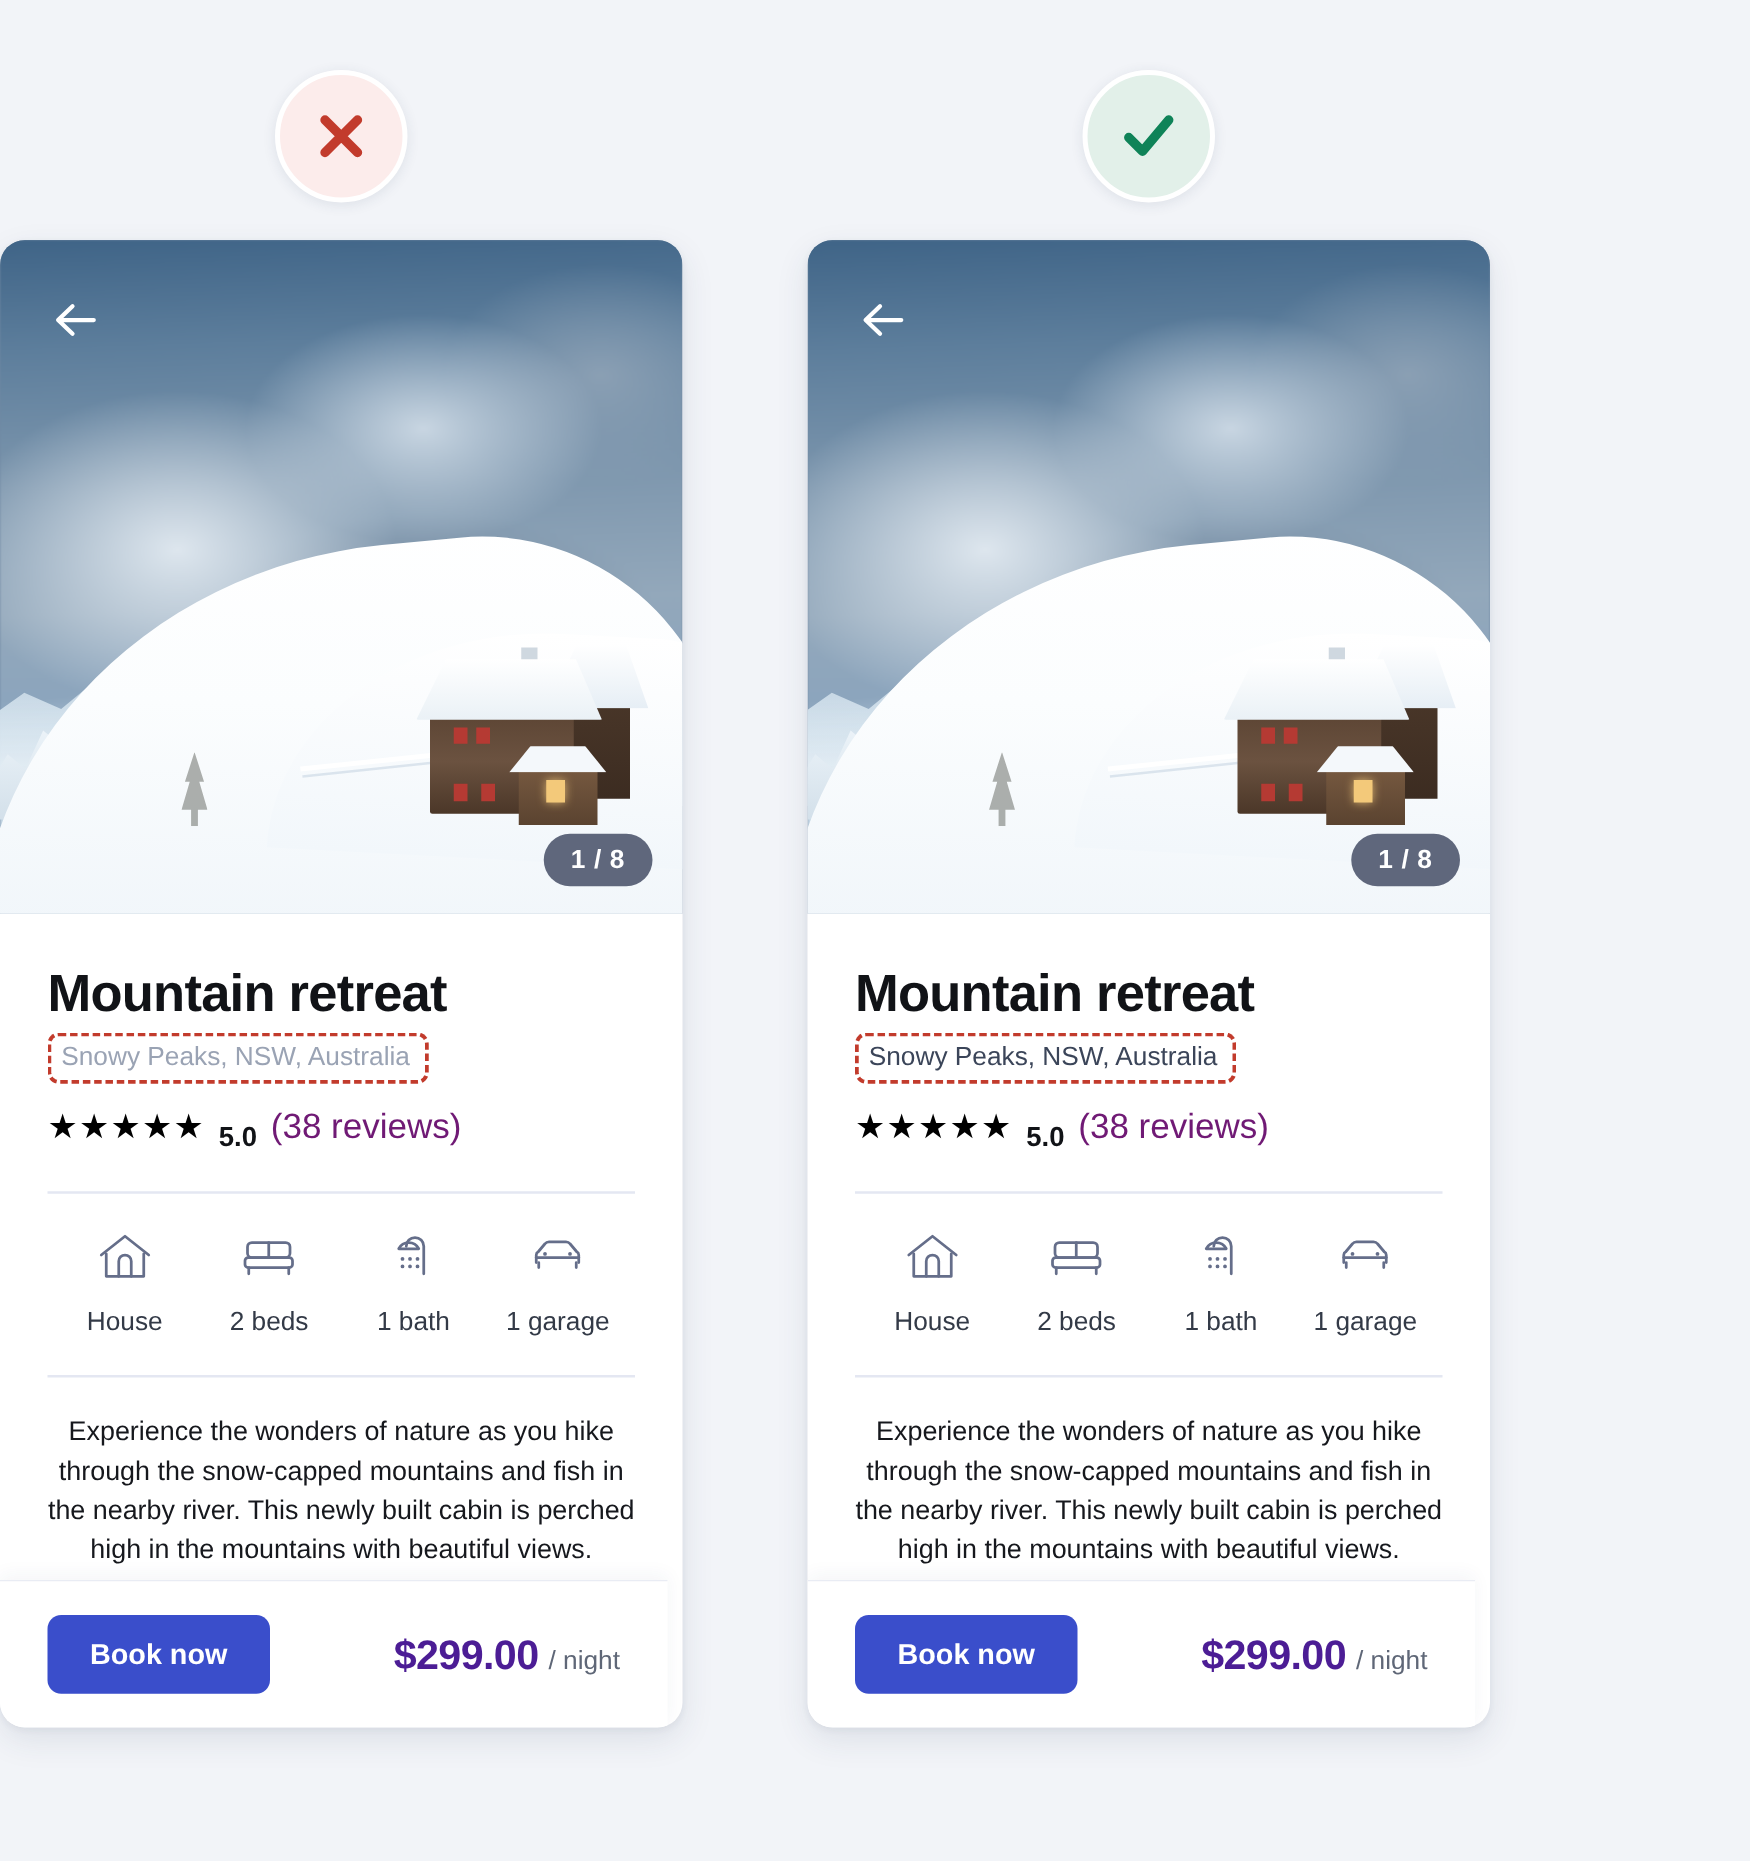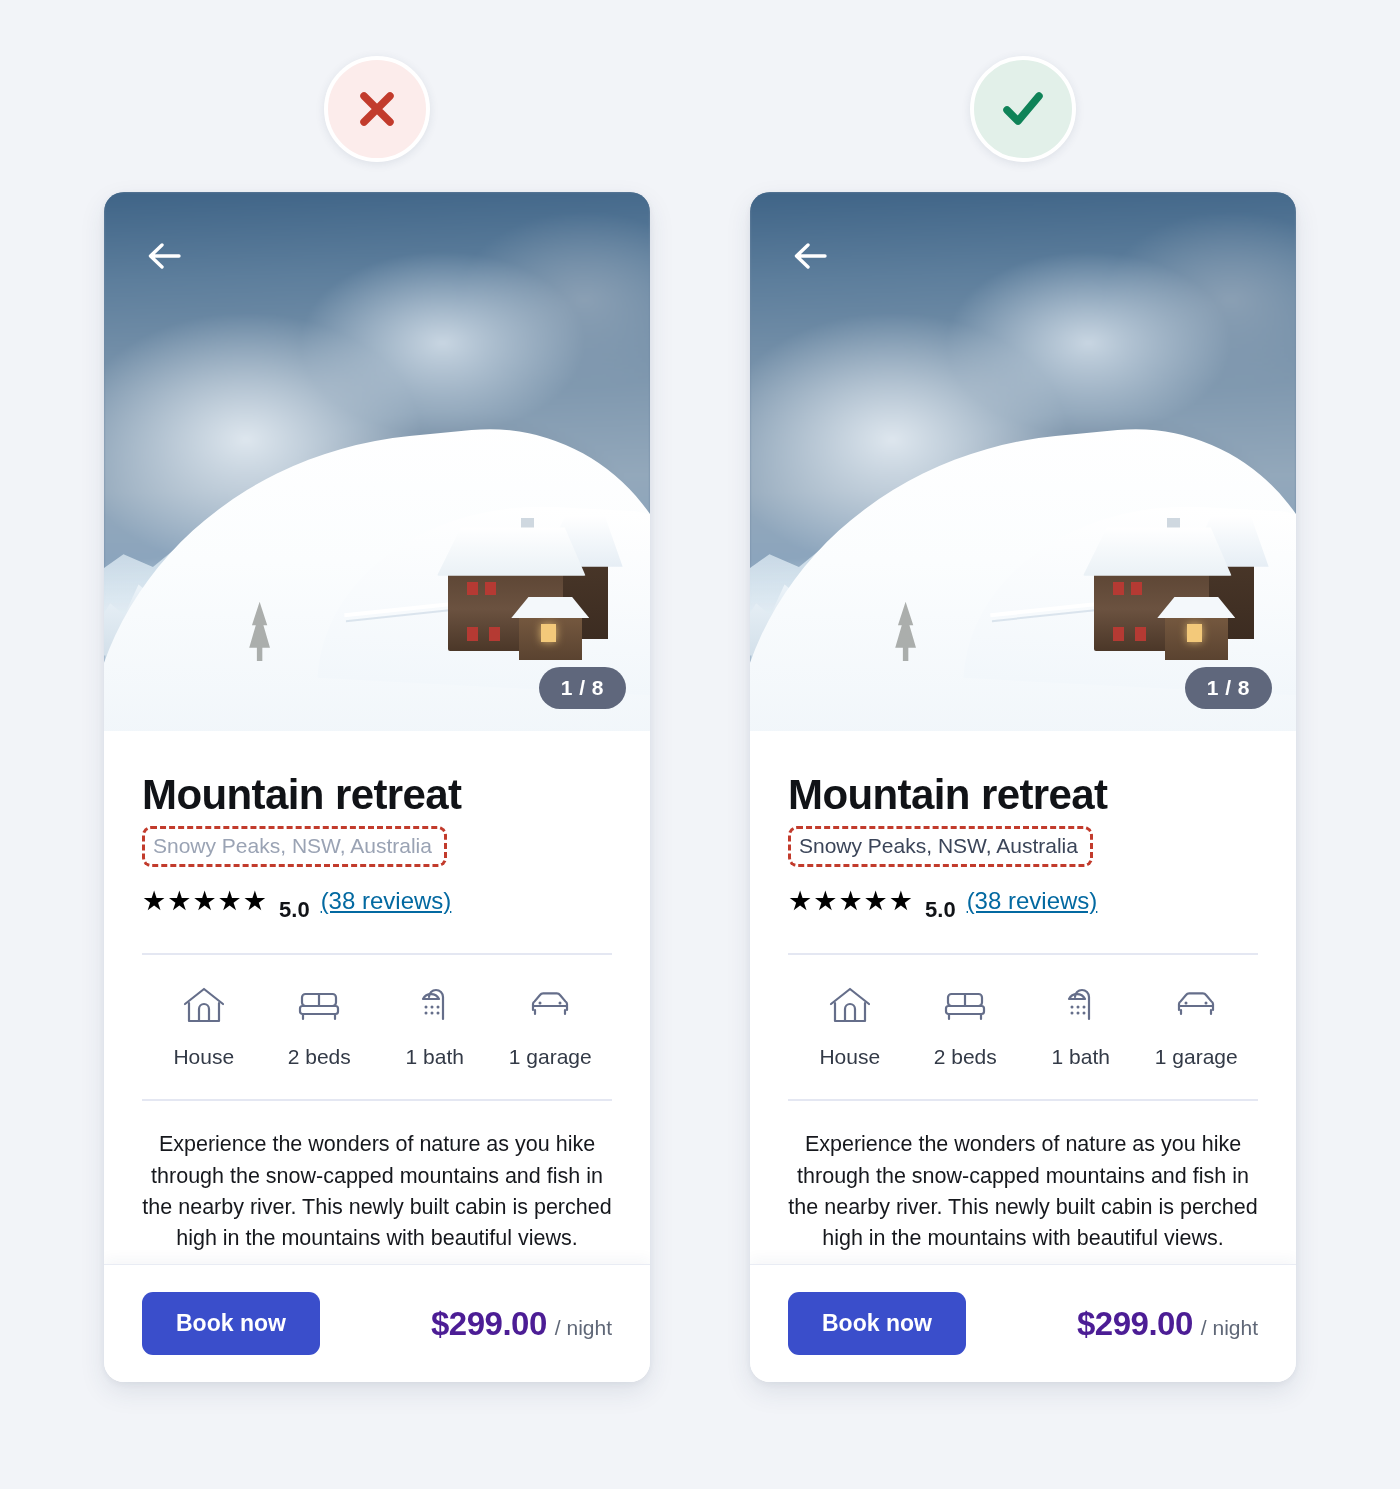--- a/index.html
+++ b/index.html
@@ -10,21 +10,21 @@
     background: #f2f4f8;
     font-family: "Liberation Sans", sans-serif;
     overflow: hidden;
     position: relative;
   }
 
   .stage {
     position: absolute;
     inset: 0;
     display: flex;
-    justify-content: center;
+    justify-content: flex-start;
     gap: 100px;
     padding-top: 56px;
   }
 
   .column {
     width: 546px;
     display: flex;
     flex-direction: column;
     align-items: center;
   }
@@ -230,21 +230,21 @@
   .loc-high { color: #3b4559; }
 
   .rating-row {
     display: flex;
     align-items: center;
     gap: 11px;
     margin-top: 12px;
   }
   .stars { font-size: 27px; color: #000000; letter-spacing: 1px; line-height: 1; }
   .rating-val { font-size: 22px; font-weight: 700; color: #111317; margin-top: 18px; }
-  .reviews { font-size: 24px; color: #0369a1; text-decoration: underline; cursor: pointer; }
+  .reviews { font-size: 28px; color: #701a75; cursor: pointer; }
 
   .divider { height: 2px; background: #e4e7f2; margin: 30px 0 0; }
 
   .features {
     display: flex;
     padding: 30px 4px 0;
   }
   .feature { flex: 1; display: flex; flex-direction: column; align-items: center; gap: 16px; }
   .feature .flabel { font-size: 21px; color: #333a47; }
 
@@ -253,21 +253,21 @@
     font-size: 21.5px;
     line-height: 1.46;
     color: #16181d;
     margin-top: 28px;
   }
   .desc p + p { margin-top: 22px; }
 
   
   .footer {
     position: absolute;
-    left: 0; right: 0; bottom: 0;
+    left: 0; right: 12px; bottom: 0;
     height: 118px;
     background: #ffffff;
     border-top: 1px solid #e9ecf4;
     display: flex;
     align-items: center;
     justify-content: space-between;
     padding: 0 38px;
     box-shadow: 0 -4px 14px rgba(40,55,90,.05);
   }
   .book-btn {

